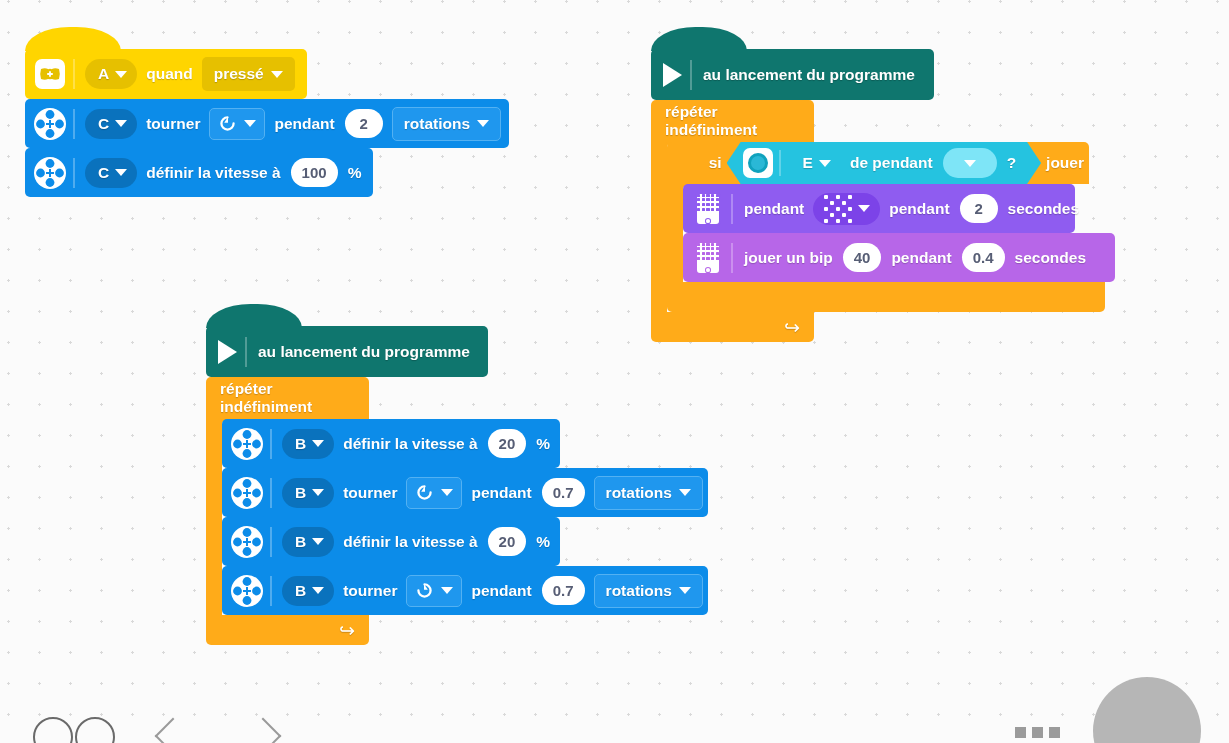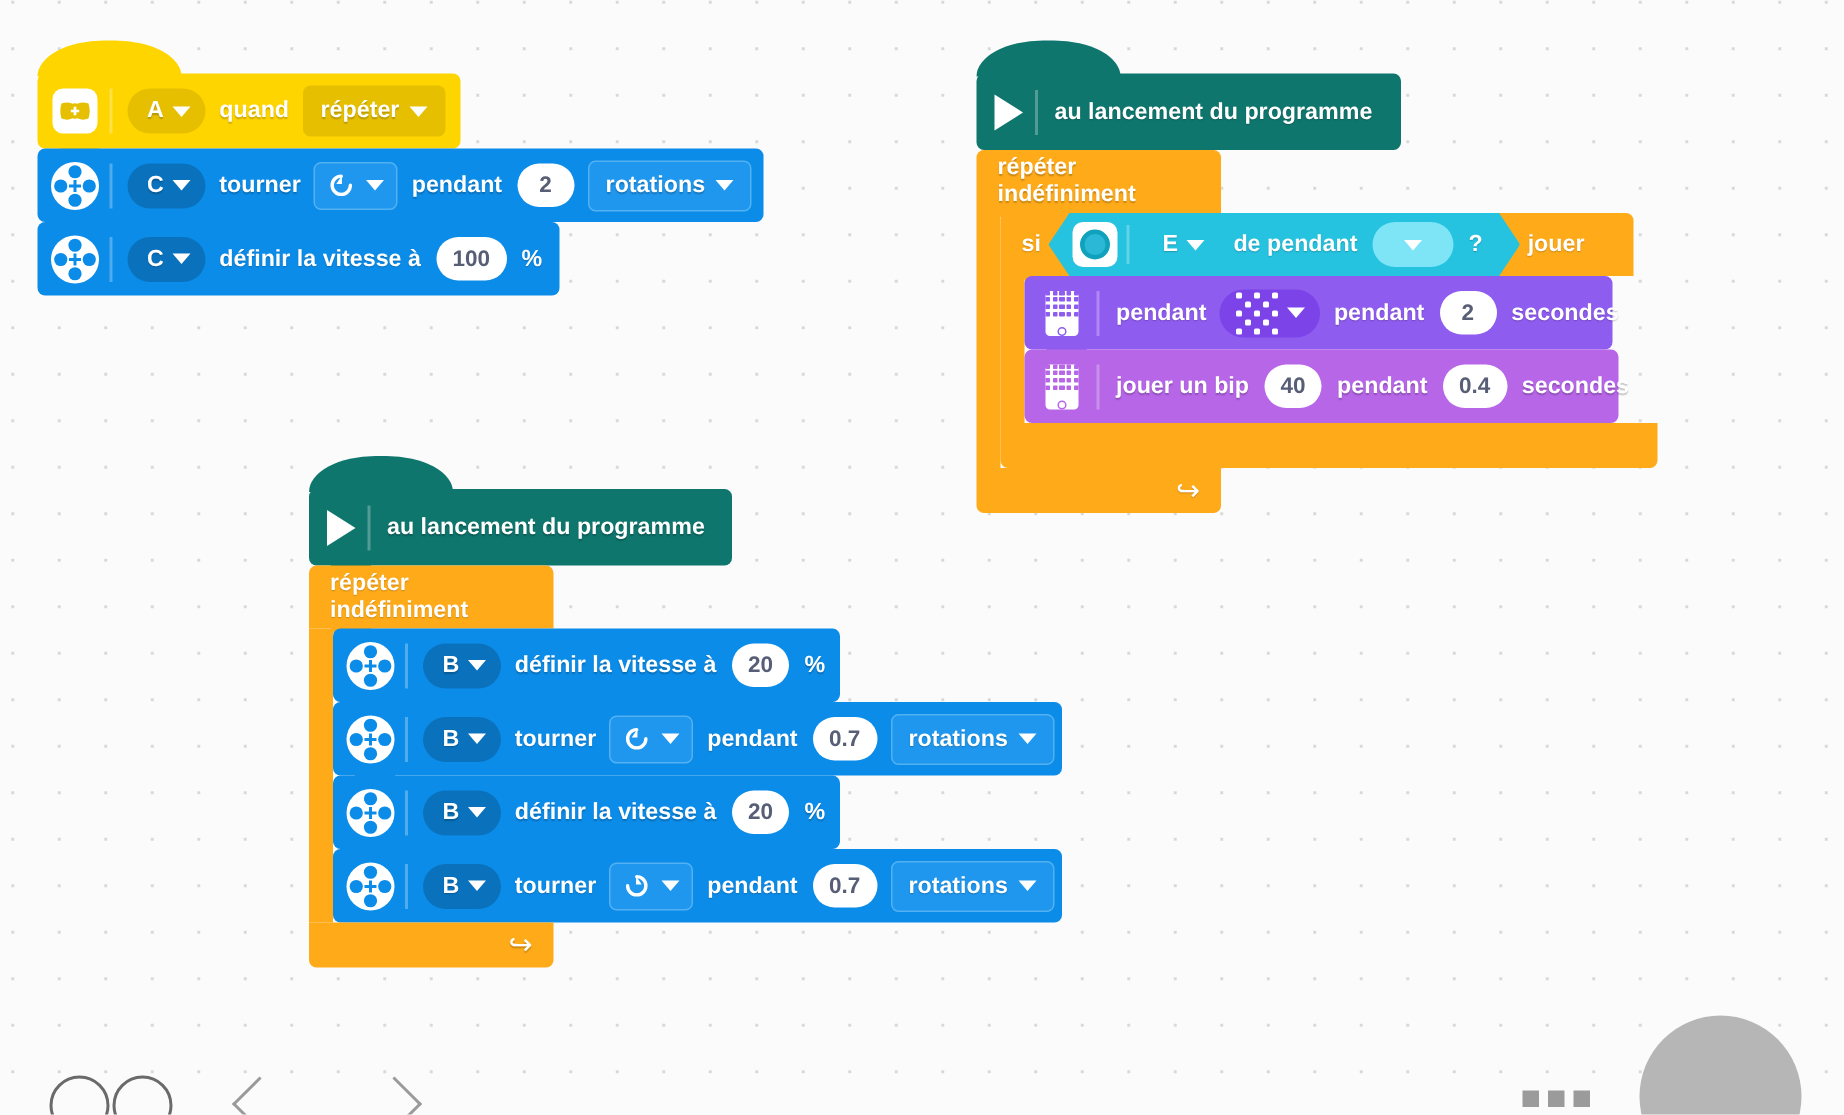--- a/index.html
+++ b/index.html
@@ -217,21 +217,21 @@
           </svg>
         </div>
       </div>
       <div class="divider"></div>
       <div class="pill">
         <span>A</span>
         <span class="caret"></span>
       </div>
       <span class="lbl">quand</span>
       <div class="sqdrop" style="height:34px;padding:0 12px;">
-        <span>répéter</span>
+        <span>pressé</span>
         <span class="caret"></span>
       </div>
     </div>
 
     <div class="blk c-motor" style="height:49px; width:484px;">
       <div class="icon-slot">
         <svg class="motor-ico" viewBox="0 0 34 34">
           <circle cx="17" cy="17" r="16" fill="#fff"></circle>
           <circle cx="17" cy="7.5" r="4.4" fill="#0c8ce9"></circle>
           <circle cx="17" cy="26.5" r="4.4" fill="#0c8ce9"></circle>
@@ -294,21 +294,21 @@
 
     <div class="cblock">
       <div class="c-head" style="width:163px;">
         <span>répéter indéfiniment</span>
       </div>
       <div class="c-body">
         <div class="c-arm"></div>
         <div class="c-inner">
 
           <div class="cblock">
-            <div class="c-head" style="width:422px; padding:0; align-items:center; border-radius:5px 5px 0 0;">
+            <div class="c-head" style="width:422px; padding:0; align-items:center; border-radius:5px 5px 0 0;justify-content:flex-end;">
               <span class="lbl" style="padding-left:14px;">si</span>
               <div class="hexwrap">
                 <div class="hex">
                   <div class="sensor-ico">
                     <div class="ring"></div>
                   </div>
                   <div class="divider" style="height:26px;margin:0 5px 0 6px;"></div>
                   <div class="pill">
                     <span>E</span>
                     <span class="caret"></span>
@@ -385,21 +385,21 @@
                         <i class="off"></i>
                         <i></i>
                     </div>
                     <span class="caret"></span>
                   </div>
                   <span class="lbl">pendant</span>
                   <div class="num">2</div>
                   <span class="lbl">secondes</span>
                 </div>
 
-                <div class="blk c-light2 no-bump" style="height:49px; width:396px;">
+                <div class="blk c-light2 no-bump" style="height:49px; width:432px;">
                   <div class="icon-slot">
                     <div class="hub-shell" style="border-color:#b766e8;">
                       <div class="matrix-grid">
                         <i style="background:#b766e8"></i>
                           <i style="background:#b766e8"></i>
                           <i style="background:#b766e8"></i>
                           <i style="background:#b766e8"></i>
                           <i style="background:#b766e8"></i>
                         <i style="background:#b766e8"></i>
                           <i style="background:#b766e8"></i>

